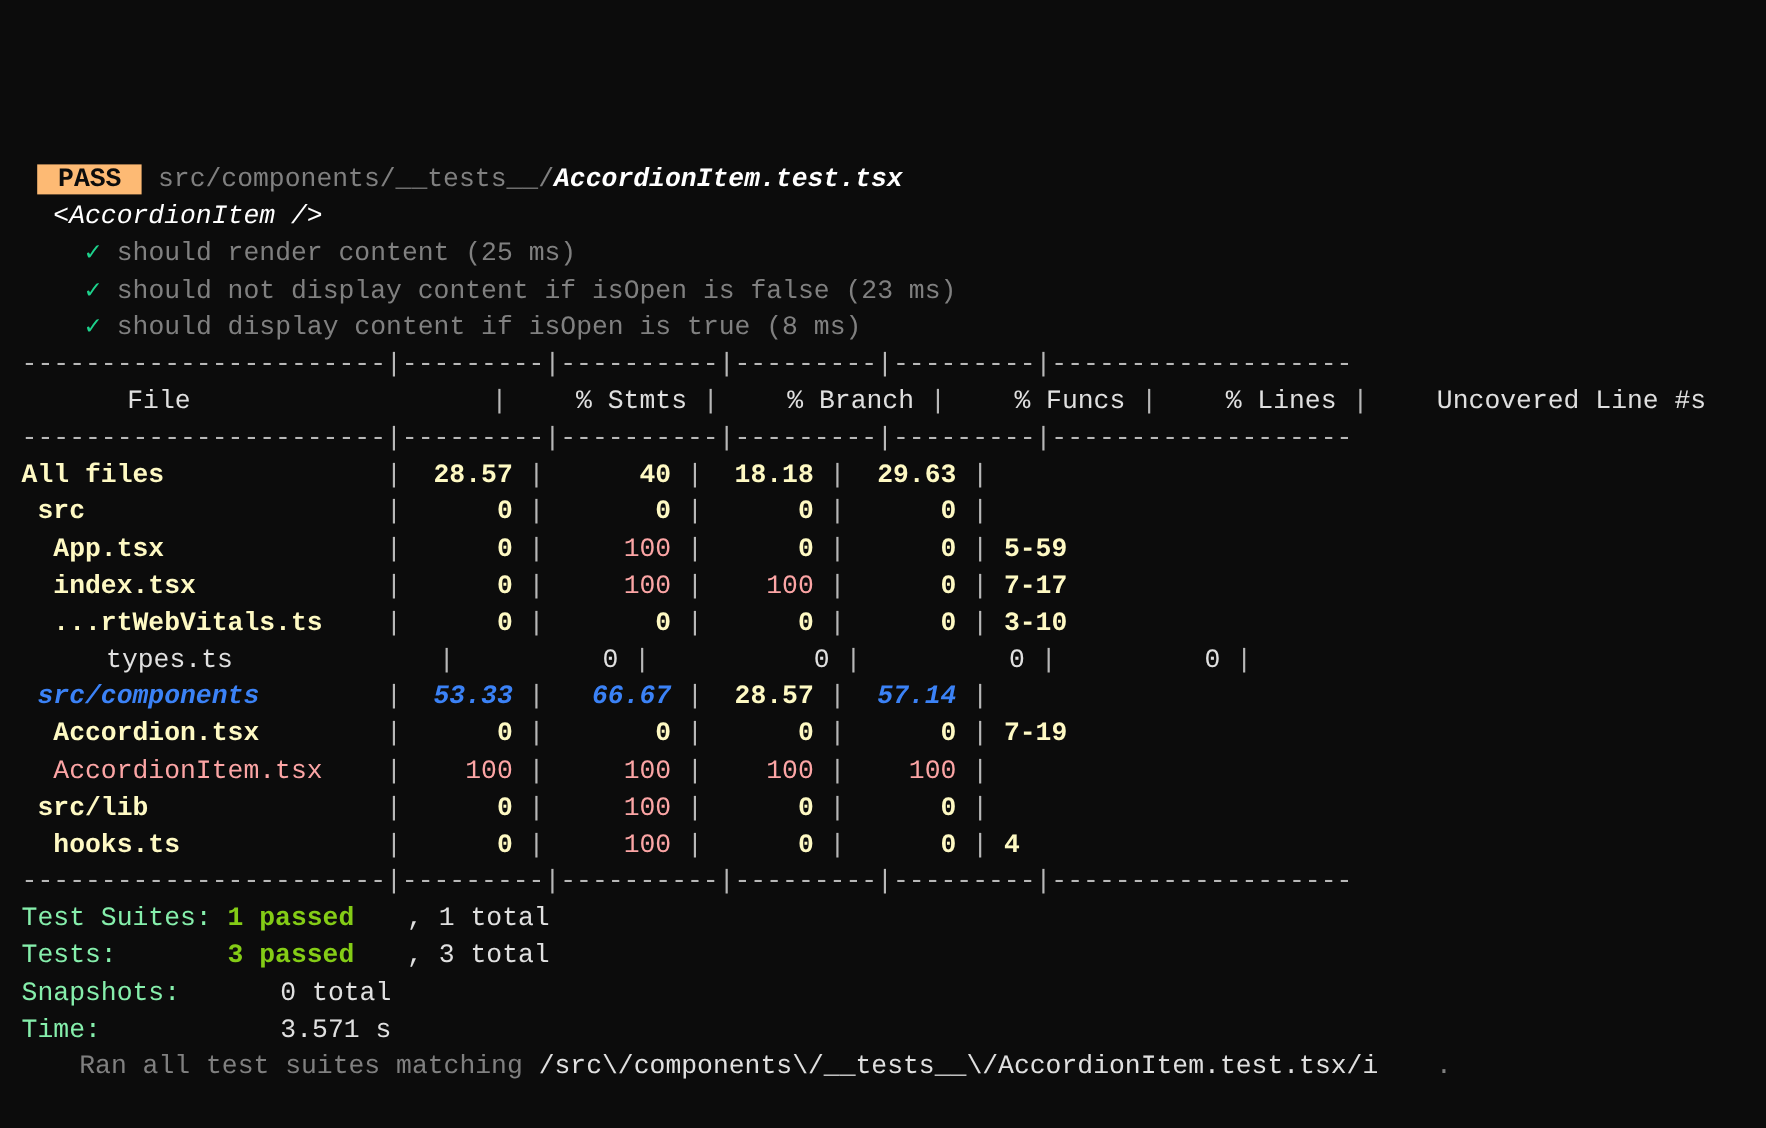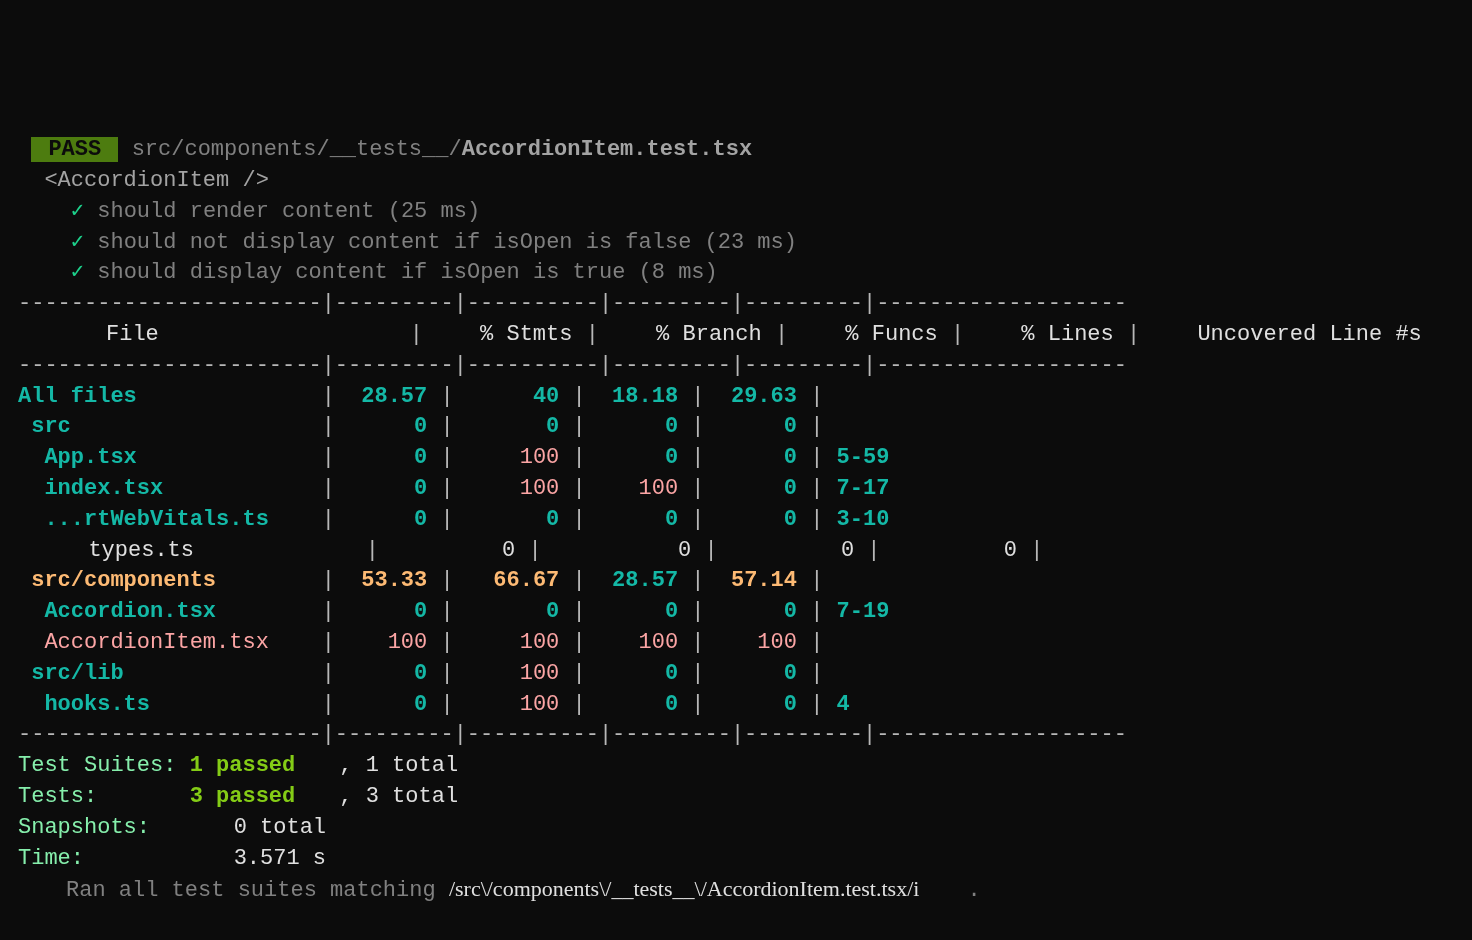--- a/index.html
+++ b/index.html
@@ -7,40 +7,40 @@
       background: #0c0c0c;
       color: #e0e0e0;
       font-family: 'SF Mono', 'Monaco', 'Menlo', 'Consolas', 'Courier New', monospace;
       font-size: 22px;
       line-height: 1.4;
       padding: 12px 18px;
       font-weight: 500;
       white-space: pre;
     }
     .pass-badge {
-      background: #4d7c0f;
+      background: #fdba74;
       color: #0c0c0c;
       font-weight: 900;
       padding: 0 4px;
       display: inline;
     }
     .dim { color: #808080; }
-    .white { color: #a3a3a3; }
+    .white { color: #ffffff; font-style: italic; }
     .bold { font-weight: 900; }
     .green-check { color: #1dd28c; }
-    .red { color: #14b8a6; font-weight: 700; }
+    .red { color: #fef9c3; font-weight: 700; }
     .green { color: #fca5a5; font-weight: 400; }
-    .yellow { color: #fdba74; font-weight: 700; }
+    .yellow { color: #3b82f6; font-weight: 700; font-style: italic; }
     .sep { color: #b8b8b8; }
     .fw { color: #e0e0e0; margin-left: 44px; }
     .row-line { display: block; }
     .summary-label { color: #86efac; font-weight: 400; }
     .summary-green { color: #84cc16; font-weight: 700; }
     .footer-dim { color: #808080; margin-left: 48px; }
-    .footer-white { color: #e0e0e0; font-family: Liberation Serif, serif; }
+    .footer-white { color: #e0e0e0; }
   </style>
 </head>
 <body>
 
 
 
 <div id="terminal"><span class="row-line"> <span class="pass-badge"> PASS </span> <span class="dim">src/components/__tests__/</span><span class="white bold">AccordionItem.test.tsx</span></span><span class="row-line">  <span class="white">&lt;AccordionItem /&gt;</span></span><span class="row-line">    <span class="green-check">✓</span> <span class="dim">should render content (25 ms)</span></span><span class="row-line">    <span class="green-check">✓</span> <span class="dim">should not display content if isOpen is false (23 ms)</span></span><span class="row-line">    <span class="green-check">✓</span> <span class="dim">should display content if isOpen is true (8 ms)</span></span><span class="row-line"></span><span class="row-line"><span class="sep">-----------------------|---------|----------|---------|---------|-------------------</span></span><span class="row-line"><span class="fw"><span class="fw">File                   </span><span class="sep">|</span><span class="fw"> % Stmts </span><span class="sep">|</span><span class="fw"> % Branch </span><span class="sep">|</span><span class="fw"> % Funcs </span><span class="sep">|</span><span class="fw"> % Lines </span><span class="sep">|</span><span class="fw"> Uncovered Line #s </span></span></span><span class="row-line"><span class="sep">-----------------------|---------|----------|---------|---------|-------------------</span></span><span class="row-line"><span class="red">All files             </span><span class="sep"> |</span><span class="red">  28.57</span><span class="sep"> |</span><span class="red">      40</span><span class="sep"> |</span><span class="red">  18.18</span><span class="sep"> |</span><span class="red">  29.63</span><span class="sep"> |</span></span><span class="row-line"><span class="red"> src                  </span><span class="sep"> |</span><span class="red">      0</span><span class="sep"> |</span><span class="red">       0</span><span class="sep"> |</span><span class="red">      0</span><span class="sep"> |</span><span class="red">      0</span><span class="sep"> |</span></span><span class="row-line"><span class="red">  App.tsx             </span><span class="sep"> |</span><span class="red">      0</span><span class="sep"> |</span><span class="green">     100</span><span class="sep"> |</span><span class="red">      0</span><span class="sep"> |</span><span class="red">      0</span><span class="sep"> |</span> <span class="red">5-59</span></span><span class="row-line"><span class="red">  index.tsx           </span><span class="sep"> |</span><span class="red">      0</span><span class="sep"> |</span><span class="green">     100</span><span class="sep"> |</span><span class="green">    100</span><span class="sep"> |</span><span class="red">      0</span><span class="sep"> |</span> <span class="red">7-17</span></span><span class="row-line"><span class="red">  ...rtWebVitals.ts   </span><span class="sep"> |</span><span class="red">      0</span><span class="sep"> |</span><span class="red">       0</span><span class="sep"> |</span><span class="red">      0</span><span class="sep"> |</span><span class="red">      0</span><span class="sep"> |</span> <span class="red">3-10</span></span><span class="row-line"><span class="fw">  types.ts            </span><span class="sep"> |</span><span class="fw">      0</span><span class="sep"> |</span><span class="fw">       0</span><span class="sep"> |</span><span class="fw">      0</span><span class="sep"> |</span><span class="fw">      0</span><span class="sep"> |</span></span><span class="row-line"><span class="yellow"> src/components       </span><span class="sep"> |</span><span class="yellow">  53.33</span><span class="sep"> |</span><span class="yellow">   66.67</span><span class="sep"> |</span><span class="red">  28.57</span><span class="sep"> |</span><span class="yellow">  57.14</span><span class="sep"> |</span></span><span class="row-line"><span class="red">  Accordion.tsx       </span><span class="sep"> |</span><span class="red">      0</span><span class="sep"> |</span><span class="red">       0</span><span class="sep"> |</span><span class="red">      0</span><span class="sep"> |</span><span class="red">      0</span><span class="sep"> |</span> <span class="red">7-19</span></span><span class="row-line"><span class="green">  AccordionItem.tsx   </span><span class="sep"> |</span><span class="green">    100</span><span class="sep"> |</span><span class="green">     100</span><span class="sep"> |</span><span class="green">    100</span><span class="sep"> |</span><span class="green">    100</span><span class="sep"> |</span></span><span class="row-line"><span class="red"> src/lib              </span><span class="sep"> |</span><span class="red">      0</span><span class="sep"> |</span><span class="green">     100</span><span class="sep"> |</span><span class="red">      0</span><span class="sep"> |</span><span class="red">      0</span><span class="sep"> |</span></span><span class="row-line"><span class="red">  hooks.ts            </span><span class="sep"> |</span><span class="red">      0</span><span class="sep"> |</span><span class="green">     100</span><span class="sep"> |</span><span class="red">      0</span><span class="sep"> |</span><span class="red">      0</span><span class="sep"> |</span> <span class="red">4</span></span><span class="row-line"><span class="sep">-----------------------|---------|----------|---------|---------|-------------------</span></span><span class="row-line"><span class="summary-label">Test Suites: </span><span class="summary-green">1 passed</span><span class="fw">, 1 total</span></span><span class="row-line"><span class="summary-label">Tests:       </span><span class="summary-green">3 passed</span><span class="fw">, 3 total</span></span><span class="row-line"><span class="summary-label">Snapshots:   </span><span class="fw">0 total</span></span><span class="row-line"><span class="summary-label">Time:        </span><span class="fw">3.571 s</span></span><span class="row-line"><span class="footer-dim">Ran all test suites matching </span><span class="footer-white">/src\/components\/__tests__\/AccordionItem.test.tsx/i</span><span class="footer-dim">.</span></span></div>
 
 
 

